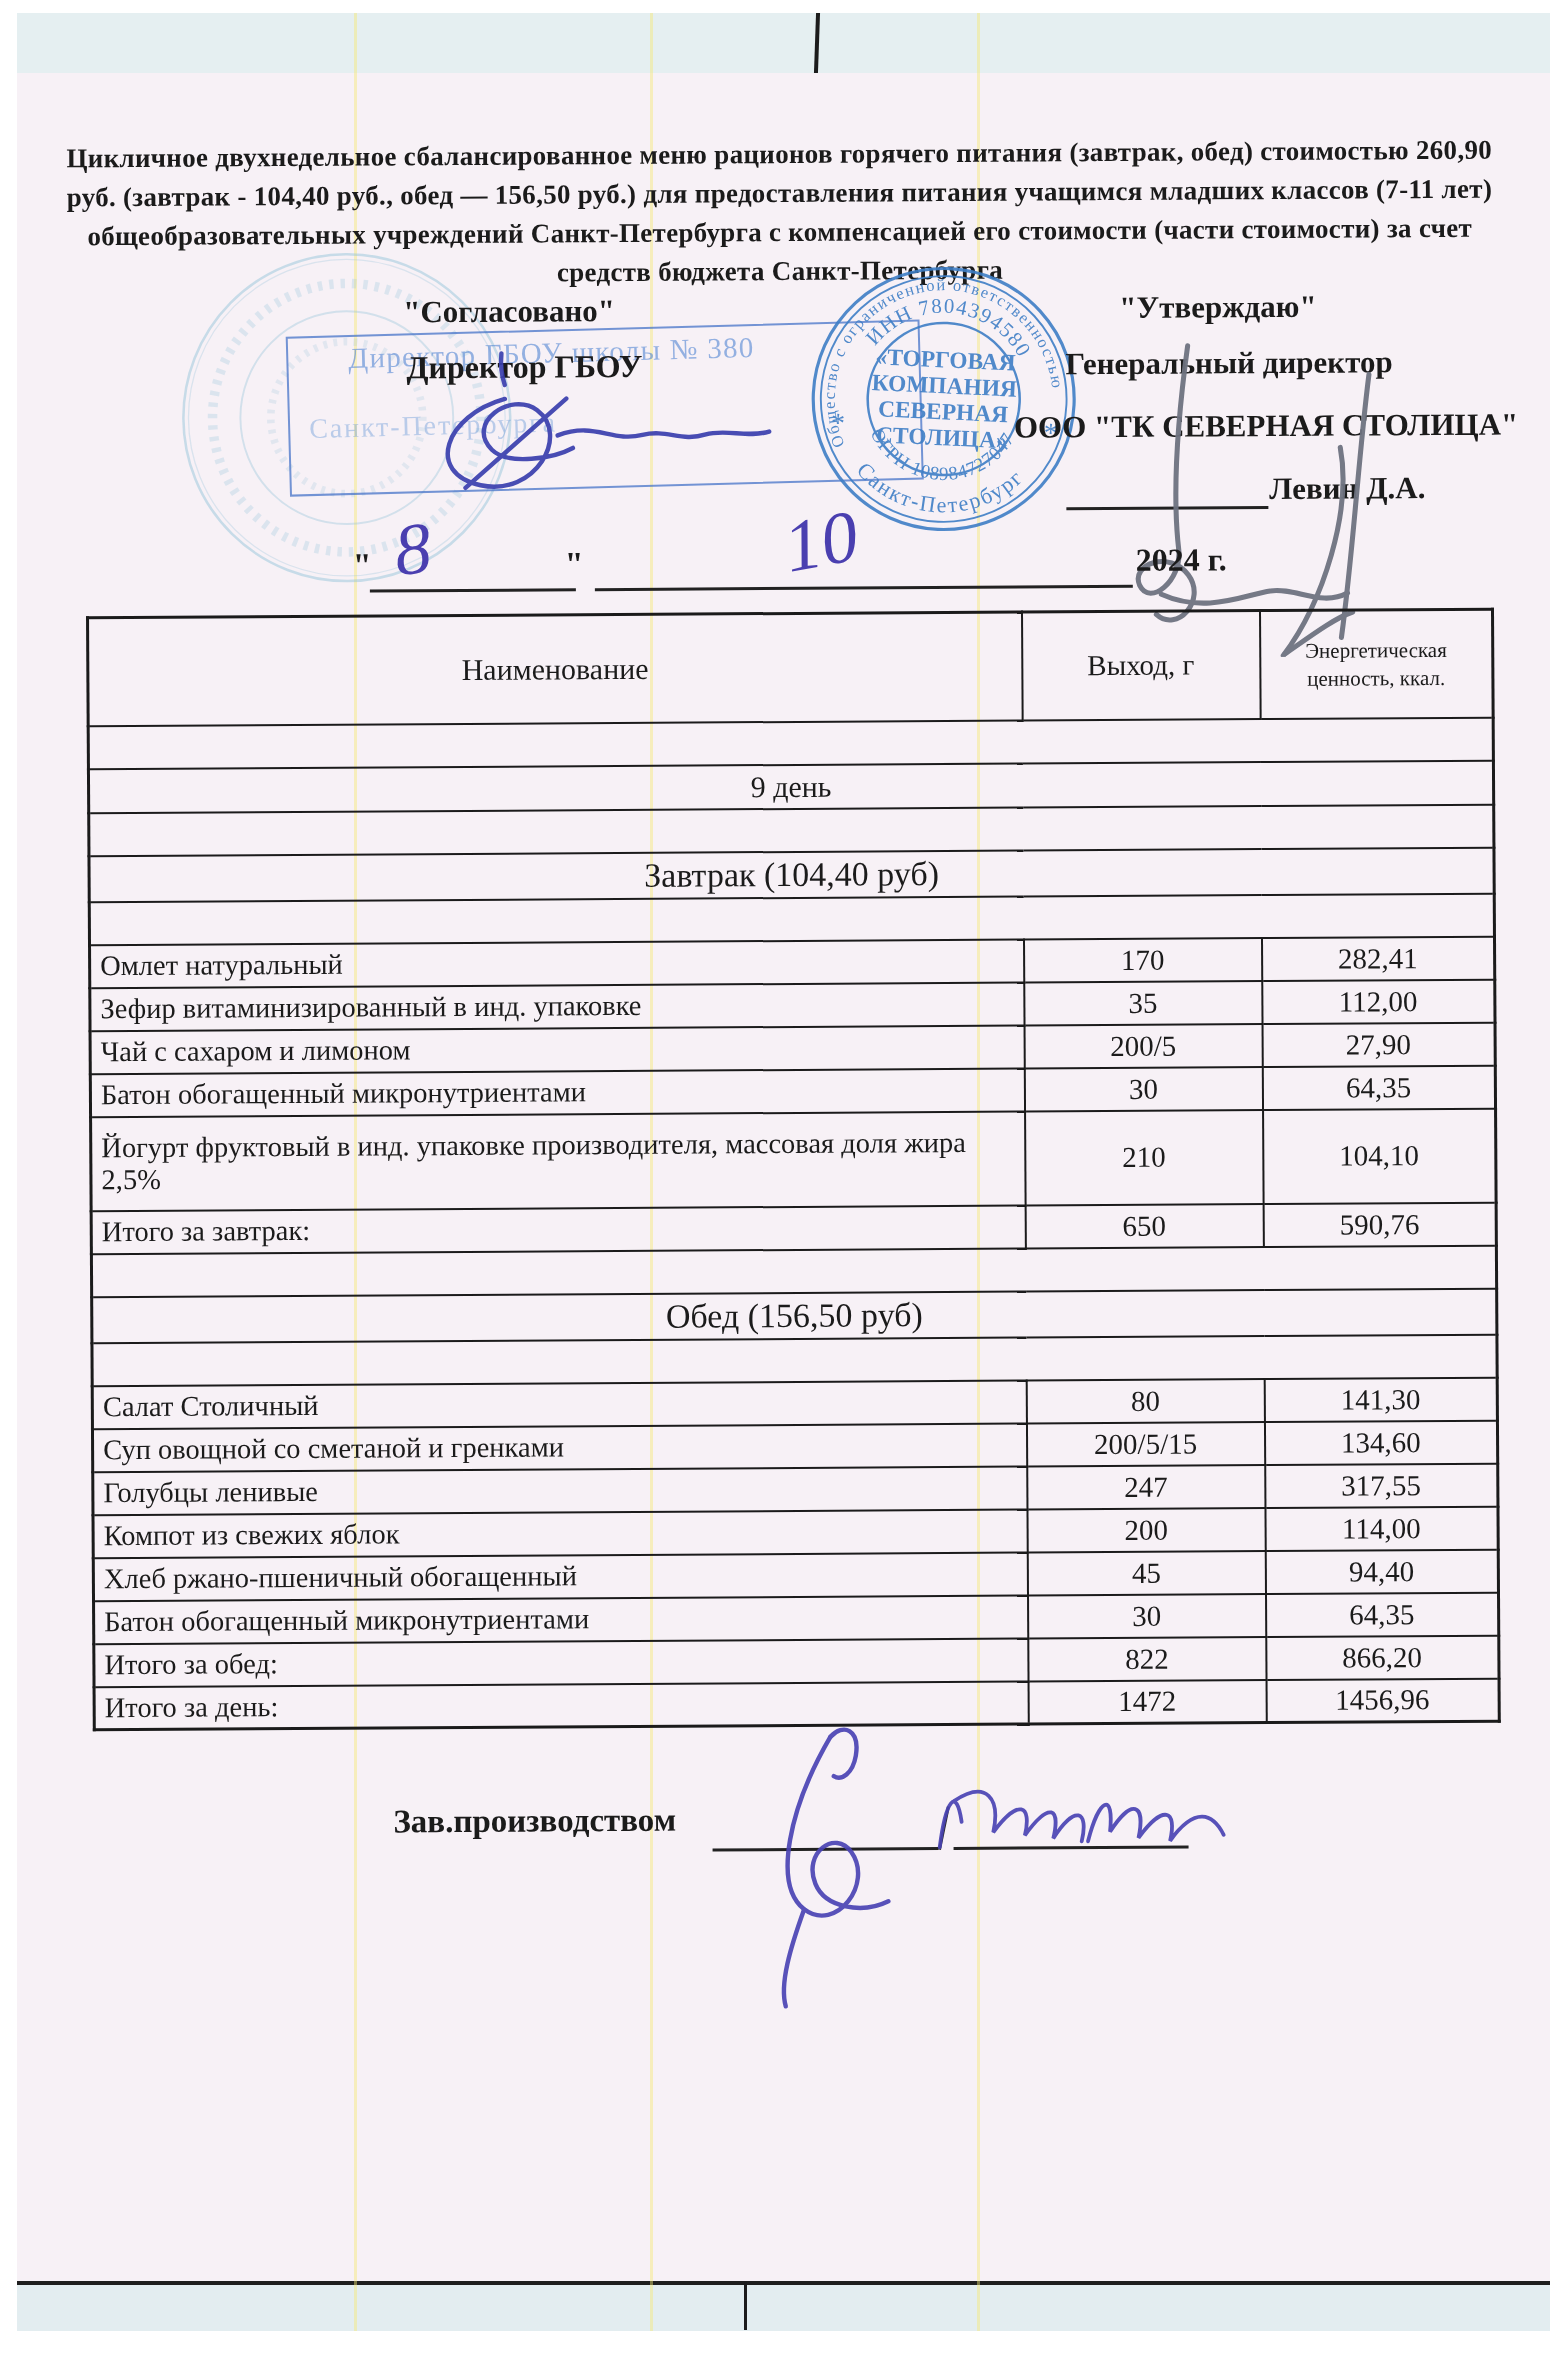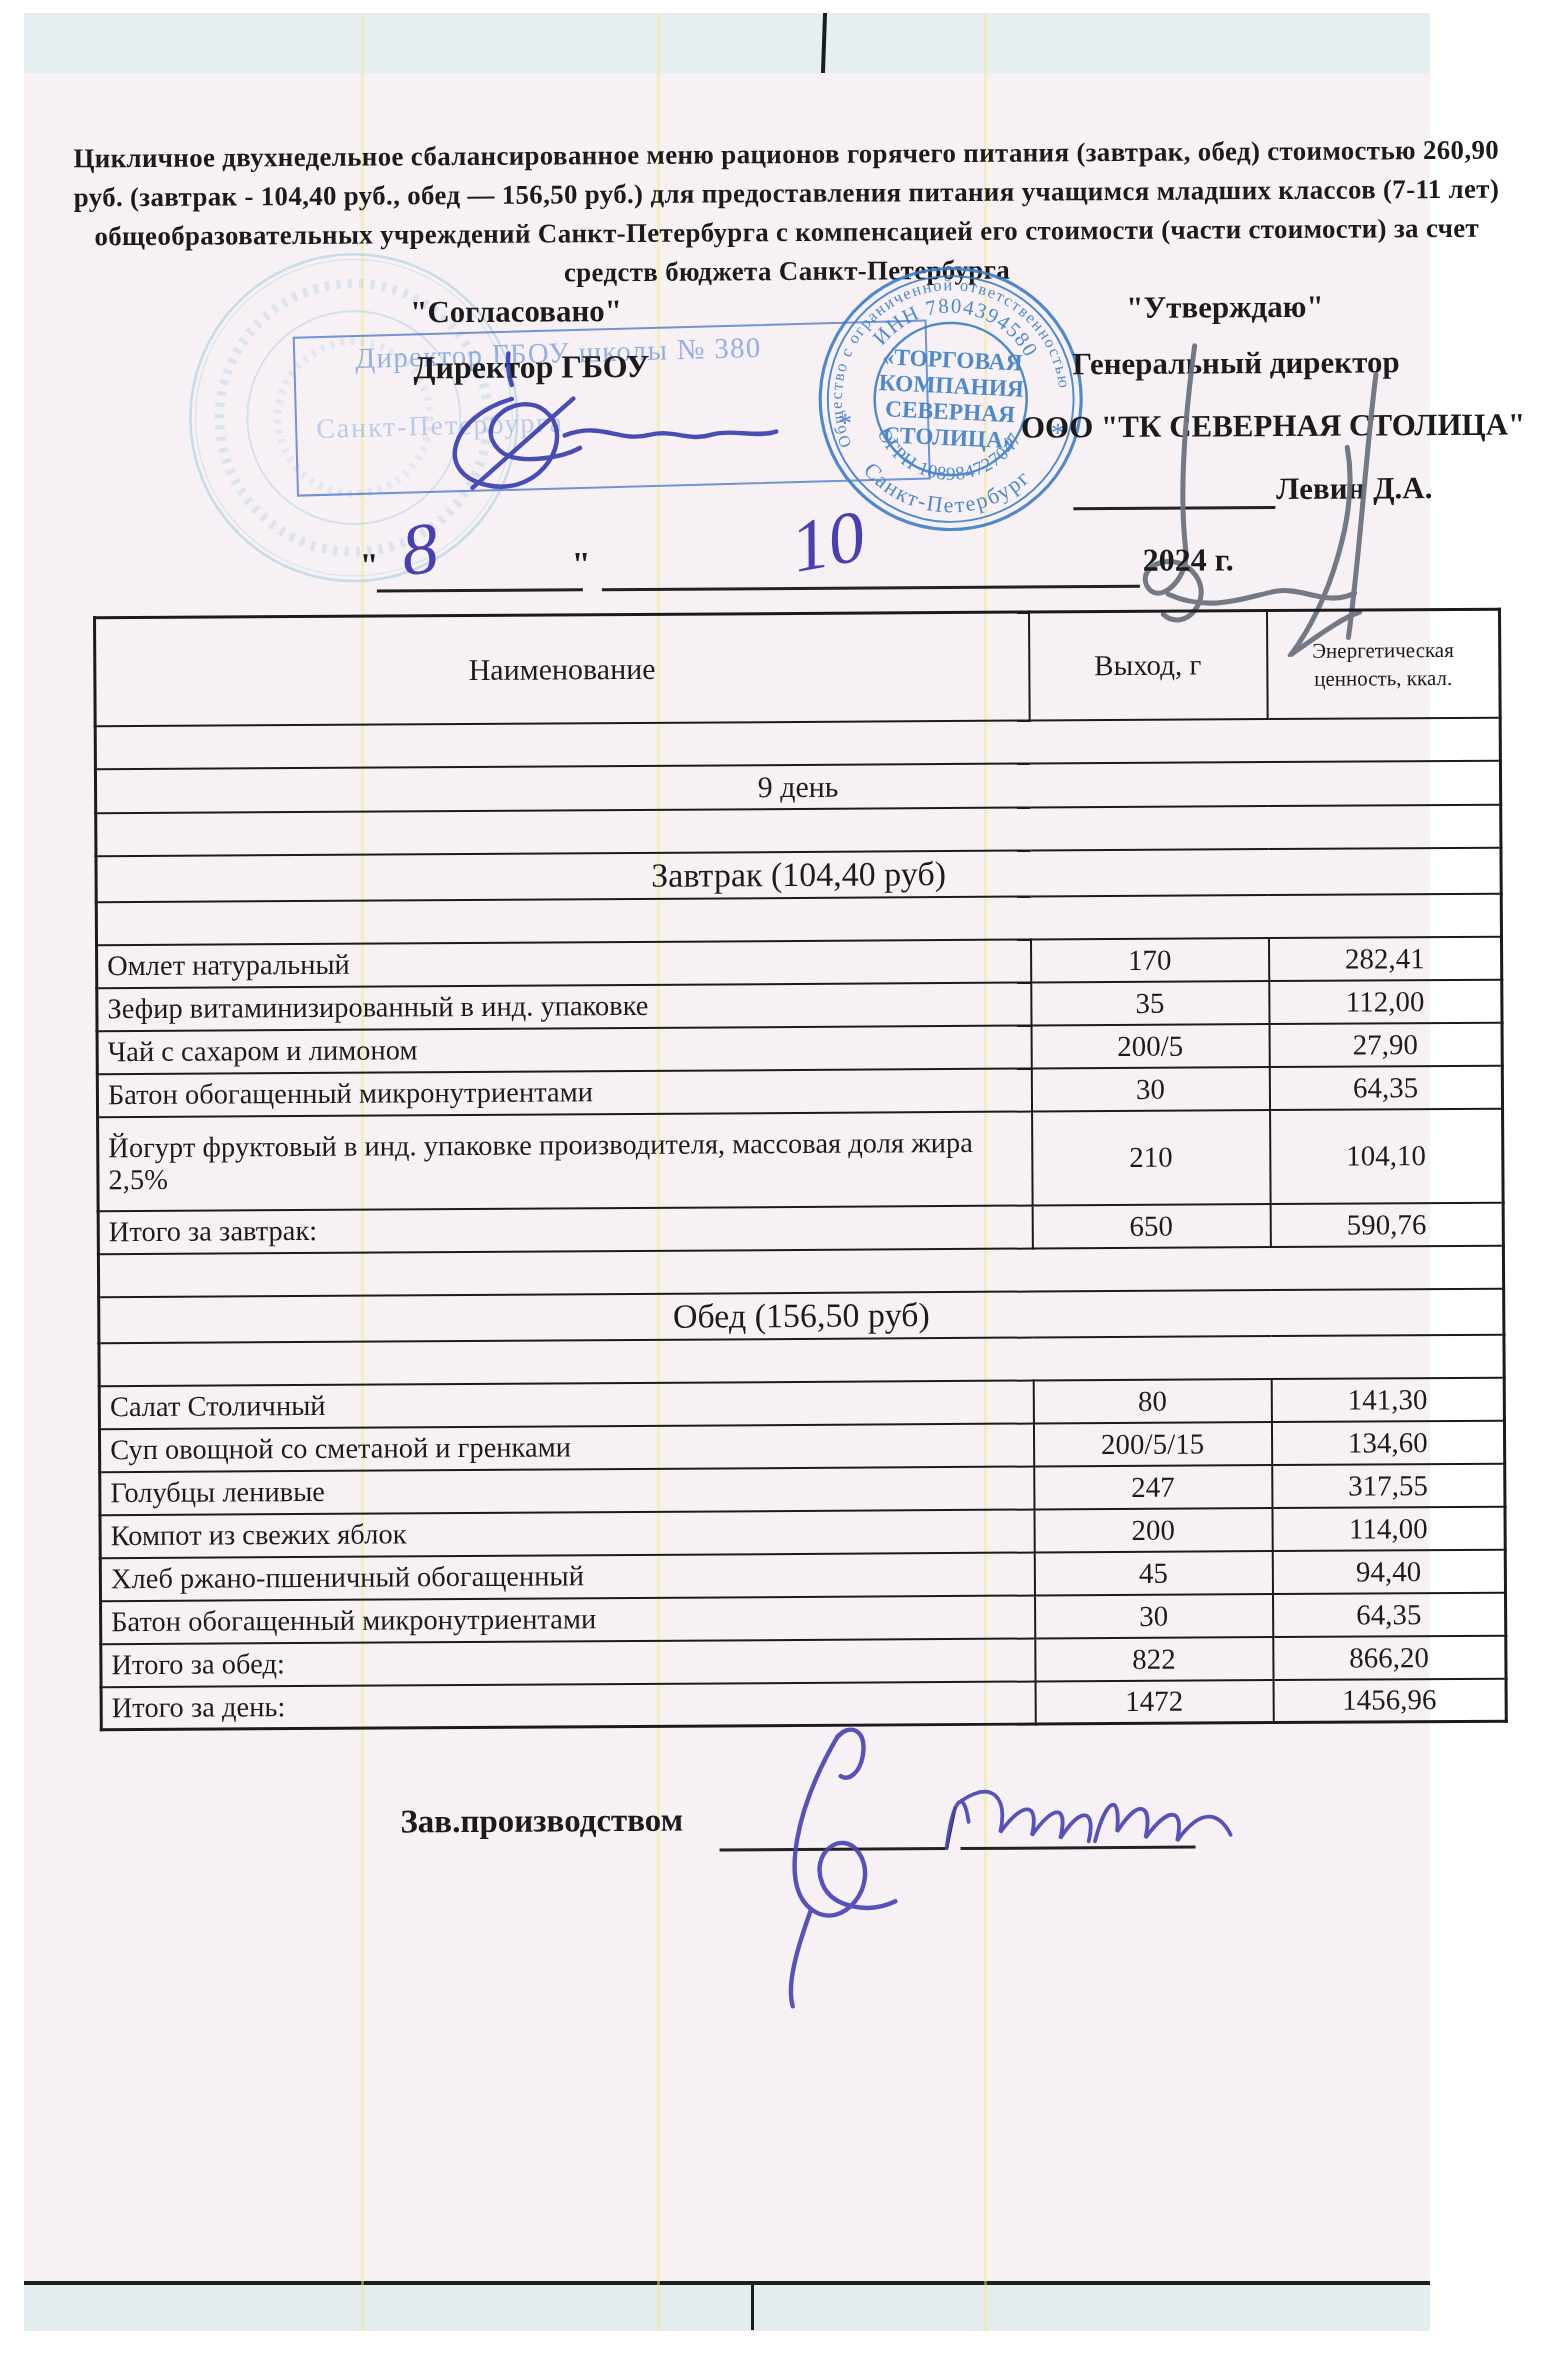--- a/index.html
+++ b/index.html
@@ -3,21 +3,21 @@
 <meta charset="utf-8">
 <style>
   html,body{margin:0;padding:0;}
   body{
     width:1566px;height:2354px;background:#ffffff;
     font-family:"Liberation Serif","DejaVu Serif",serif;color:#1b1b1b;
     position:relative;overflow:hidden;
   }
   .abs{position:absolute;}
   .paper{
-    position:absolute;left:24px;top:12.7px;width:1406px;height:2318px;
+    position:absolute;left:17px;top:12.7px;width:1533px;height:2318px;
     background:#f7f1f6;
   }
   .band-top{position:absolute;left:0;top:0;width:100%;height:60px;background:#e5eff1;}
   .band-bottom{position:absolute;left:0;top:2268px;width:100%;height:50px;background:#e3edf0;border-top:4.4px solid #1e1e1e;box-sizing:border-box;}
   .fold{position:absolute;background:#1c1c1c;}
   .streak{position:absolute;top:0;height:2318px;width:3.2px;background:rgba(244,232,118,0.45);}
   .content{position:absolute;left:0;top:0;width:1533px;height:2318px;transform:rotate(-0.35deg);transform-origin:50% 40%;}
   .hline{position:absolute;border-top:3.8px solid #222;height:0;}
   .nowrap{white-space:nowrap;}
   .hdr-par{left:38px;top:122px;width:1458px;text-align:center;font-size:27px;font-weight:bold;line-height:39px;letter-spacing:0.3px;}

